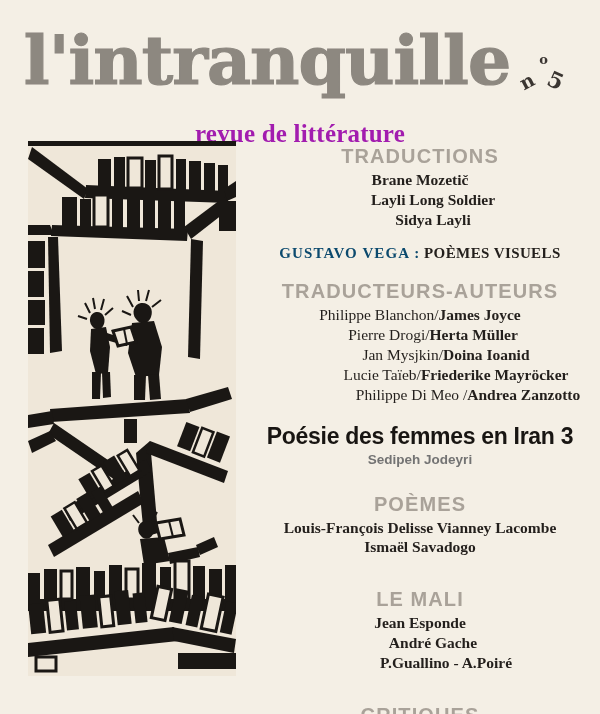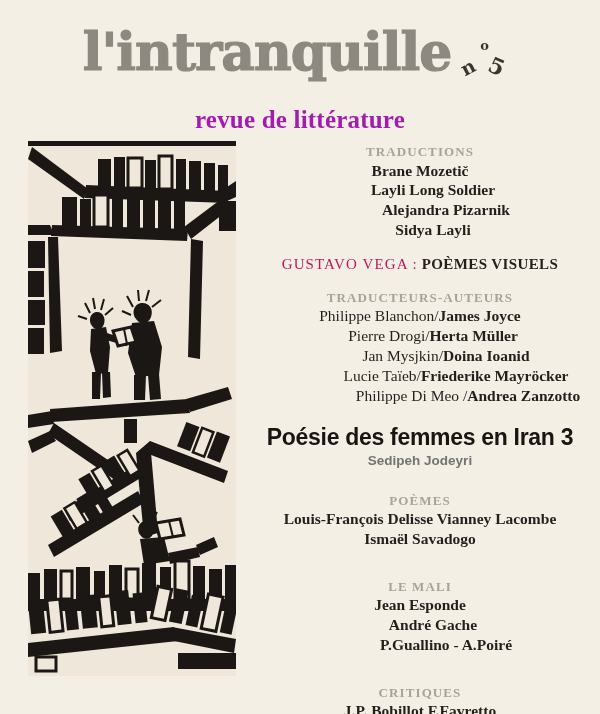--- a/index.html
+++ b/index.html
@@ -20,21 +20,21 @@
   
   #masthead {
     position: absolute;
     left: 0; top: 26px;
     width: 600px;
     text-align: center;
   }
   #journal-title {
     font-family: "DejaVu Serif", serif;
     font-weight: 700;
-    font-size: 52px;
+    font-size: 68px;
     letter-spacing: -1px;
     color: #8d8880;
     line-height: 1;
     display: inline-block;
     -webkit-text-stroke: 1.2px #8d8880;
   }
   #issue-mark {
     display: inline-block;
     position: relative;
     width: 56px;
@@ -93,23 +93,23 @@
   
   #contents {
     position: absolute;
     left: 246px;
     top: 143px;
     width: 348px;
     text-align: center;
   }
   .sec { margin-bottom: 9px; }
   .sec-head {
-    font-family: Liberation Serif, serif;
-    font-weight: 700;
-    font-size: 13px;
+    font-family: Liberation Sans, sans-serif;
+    font-weight: 700;
+    font-size: 20px;
     letter-spacing: 1.1px;
     color: #a9a299;
     line-height: 1.35;
   }
   .ln {
     font-family: "Liberation Serif", serif;
     font-weight: 700;
     font-size: 15.5px;
     color: #231f1c;
     line-height: 1.28;
@@ -126,23 +126,23 @@
   .st4 { padding-left: 72px; }
   .st5 { padding-left: 96px; text-align: center; }
 
   #vega-line {
     font-family: "Liberation Serif", serif;
     font-size: 15px;
     margin: 16px 0 16px 0;
     white-space: nowrap;
   }
   #vega-line .vega-name {
-    font-weight: 400;
+    font-weight: 700;
     letter-spacing: 1.1px;
-    color: #be185d;
+    color: #0c4a6e;
   }
   #vega-line .vega-topic {
     font-weight: 700;
     letter-spacing: 0.4px;
     color: #231f1c;
   }
 
   #feature {
     margin: 18px 0 4px 0;
   }
@@ -360,21 +360,20 @@
       </g>
     </svg>
   </div>
 
   <div id="contents">
 
     <div class="sec">
       <div class="sec-head">TRADUCTIONS</div>
       <div class="ln st1">Brane Mozetič</div>
       <div class="ln st2">Layli Long Soldier</div>
-      <div class="ln st3">Alejandra Pizarnik</div>
       <div class="ln st2">Sidya Layli</div>
     </div>
 
     <div id="vega-line">
       <span class="vega-name">GUSTAVO VEGA :</span>
       <span class="vega-topic">POÈMES VISUELS</span>
     </div>
 
     <div class="sec">
       <div class="sec-head">TRADUCTEURS-AUTEURS</div>

